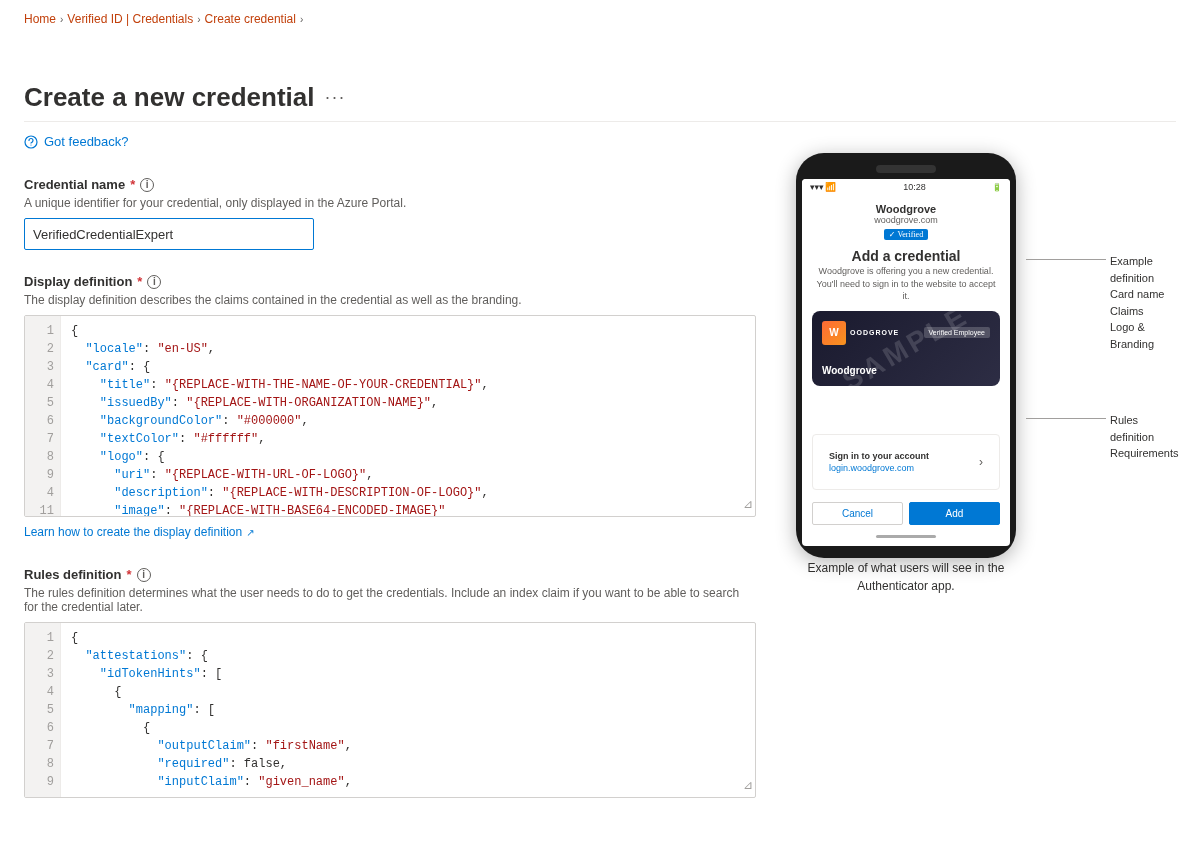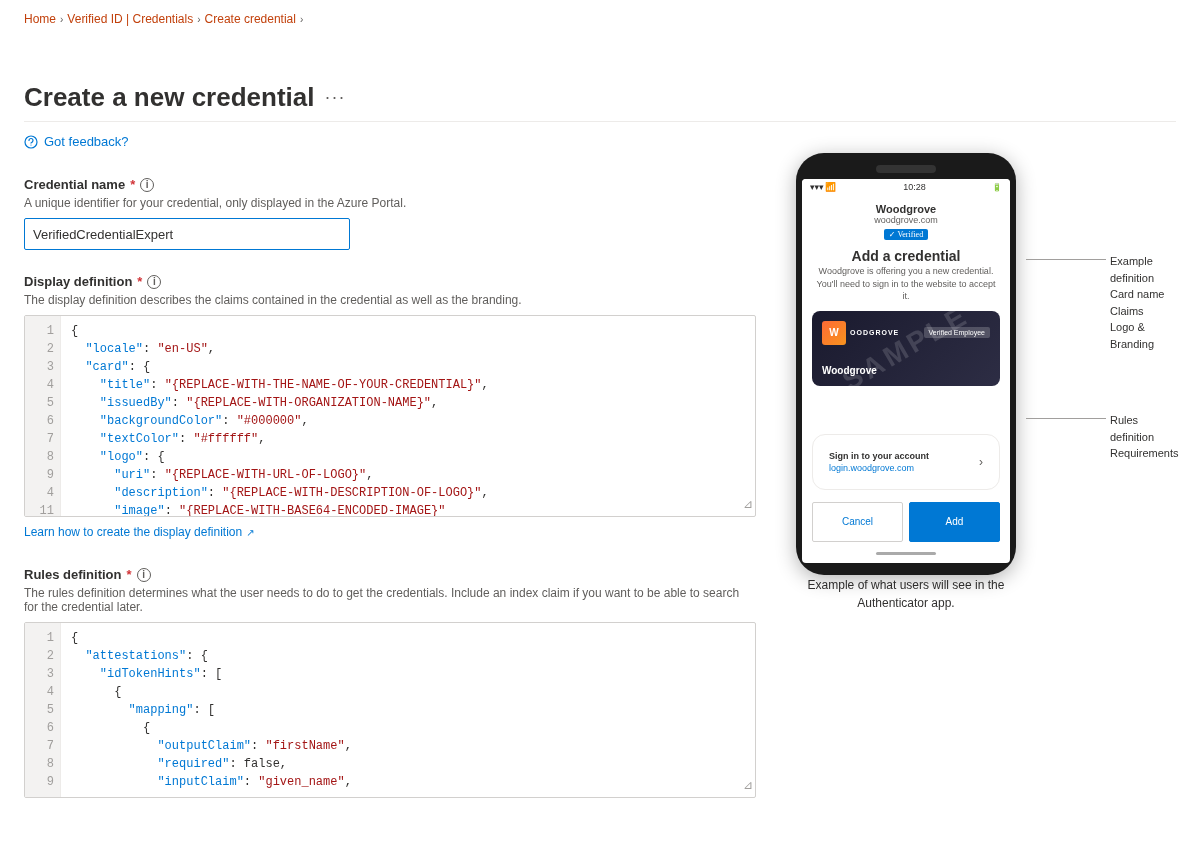--- a/index.html
+++ b/index.html
@@ -121,21 +121,21 @@
     }
 
     .field-desc {
       font-size: 12px;
       color: #605e5c;
       margin-bottom: 8px;
     }
 
     .text-input {
       display: block;
-      width: 326px;
+      width: 290px;
       height: 32px;
       border: 1px solid #0078d4;
       border-radius: 2px;
       padding: 0 8px;
       font-size: 13px;
       color: #323130;
       outline: none;
       font-family: inherit;
     }
 
@@ -359,21 +359,21 @@
       color: rgba(255,255,255,0.15);
       font-size: 28px;
       font-weight: 900;
       letter-spacing: 4px;
       pointer-events: none;
     }
 
     
     .phone-signin {
       border: 1px solid #edebe9;
-      border-radius: 13px;
+      border-radius: 4px;
       padding: 16px;
       display: flex;
       align-items: center;
       justify-content: space-between;
       margin-bottom: 8px;
       margin-top: 48px;
     }
     .phone-signin-left { flex: 1; }
     .phone-signin-text {
       font-size: 9px;
@@ -391,21 +391,21 @@
     }
 
     
     .phone-buttons {
       display: flex;
       gap: 6px;
       padding: 4px 0 6px 0;
     }
     .phone-btn {
       flex: 1;
-      height: 40px;
+      height: 23px;
       border: 1px solid #d2d0ce;
       background: #fff;
       border-radius: 2px;
       font-size: 10px;
       color: #0078d4;
       cursor: pointer;
       display: flex;
       align-items: center;
       justify-content: center;
     }

